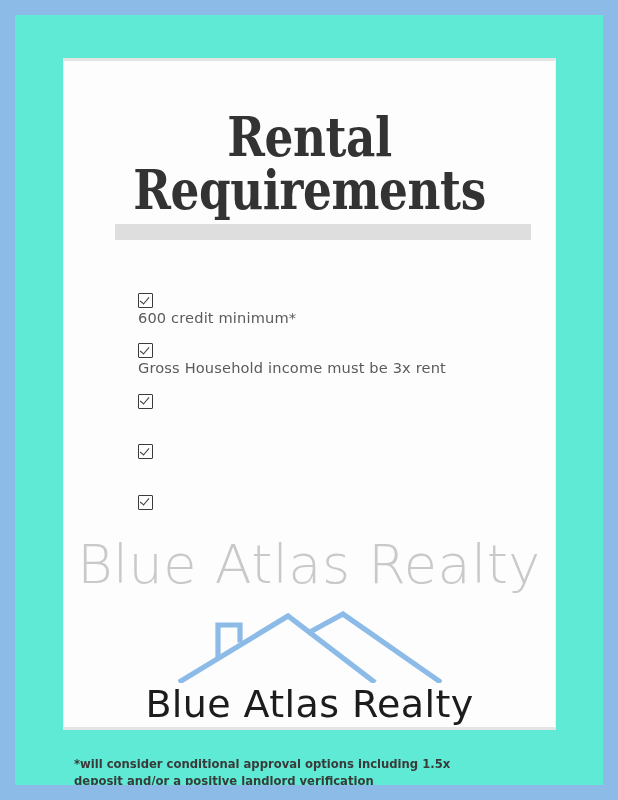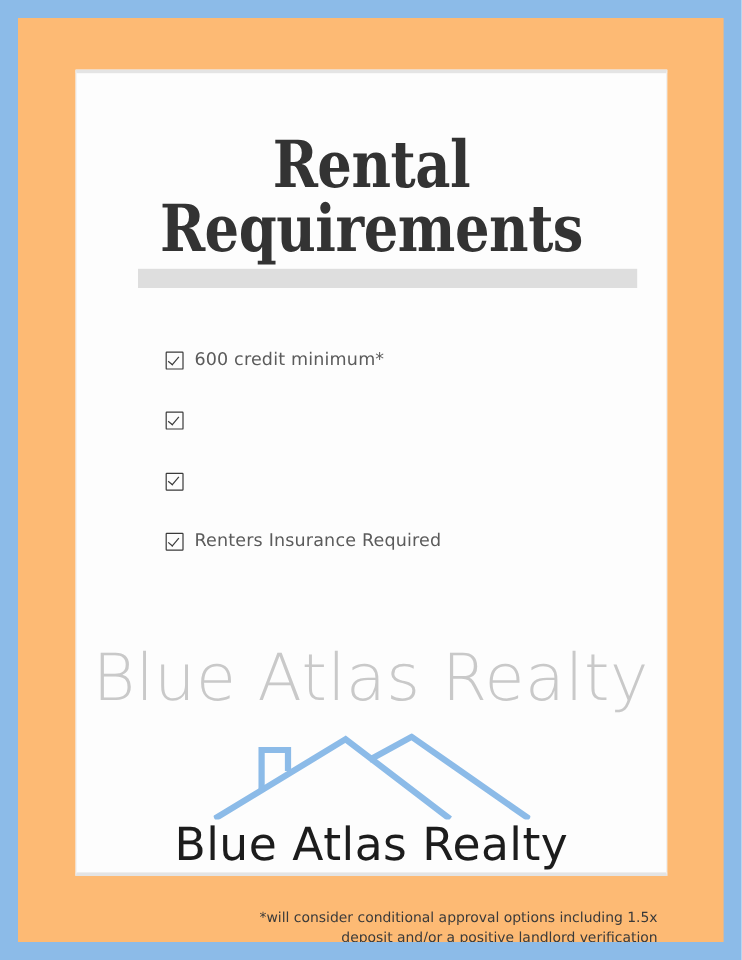--- a/index.html
+++ b/index.html
@@ -13,21 +13,21 @@
     font-family: "Liberation Sans", sans-serif;
     overflow: hidden;
   }
 
   #flyer {
     position: absolute;
     left: 15px;
     top: 15px;
     width: 588px;
     height: 770px;
-    background: #fdba74;
+    background: #5eead4;
     overflow: hidden;
   }
 
   
   #inner-card {
     position: absolute;
     left: 48px;
     top: 43px;
     width: 493px;
     height: 672px;
@@ -76,20 +76,21 @@
     position: absolute;
     left: 123px;
     top: 275px;
     width: 420px;
   }
   .check-row {
     display: flex;
     align-items: flex-start;
     margin-bottom: 26.4px;
     height: 24px;
+    flex-direction: column;
   }
   .check-box {
     flex: 0 0 auto;
     width: 15px;
     height: 15px;
     margin-top: 3px;
     margin-right: 9px;
     border: 1.6px solid #3a3a3a;
     box-sizing: border-box;
     position: relative;
@@ -152,28 +153,29 @@
     color: #1c1c1c;
     letter-spacing: 0.4px;
     line-height: 46px;
     margin-top: -2px;
     white-space: nowrap;
   }
 
   
   #footer {
     position: absolute;
-    left: 40px;
+    left: 59px;
     top: 741px;
     width: 493px;
-    text-align: right;
+    text-align: left;
     font-family: "DejaVu Sans", sans-serif;
     font-size: 11.6px;
     color: #3a3a3a;
     line-height: 17px;
+    font-weight: bold;
   }
   #footer .fline { display: block; white-space: nowrap; }
 </style>
 </head>
 <body>
 
 <div id="flyer">
 
   <div id="inner-card"></div>
 
@@ -183,33 +185,36 @@
     <span class="title-line" id="title-line-2">Requirements</span>
   </div>
 
   <div id="checklist">
 
     <div class="check-row">
       <span class="check-box"></span>
       <span class="check-label">600 credit minimum*</span>
     </div>
 
-
-    <div class="check-row">
-      <span class="check-box"></span>
-    </div>
-
-    <div class="check-row">
-      <span class="check-box"></span>
-    </div>
-
-
-    <div class="check-row">
-      <span class="check-box"></span>
-      <span class="check-label">Renters Insurance Required</span>
+    <div class="check-row">
+      <span class="check-box"></span>
+      <span class="check-label">Gross Household income must be 3x rent</span>
+    </div>
+
+    <div class="check-row">
+      <span class="check-box"></span>
+    </div>
+
+    <div class="check-row">
+      <span class="check-box"></span>
+    </div>
+
+
+    <div class="check-row">
+      <span class="check-box"></span>
     </div>
 
   </div>
 
   <div id="logo-block">
     <svg id="logo-mark" width="264" height="72" viewBox="0 0 264 72">
       <g fill="none" stroke="#8cbbe8" stroke-width="5.2" stroke-linecap="square" stroke-linejoin="miter">
         <path d="M3 70 L110 5 L195 70"></path>
         <path d="M132 21 L165 3 L261 70"></path>
         <path d="M40 44 L40 14 L62 14 L62 29"></path>

